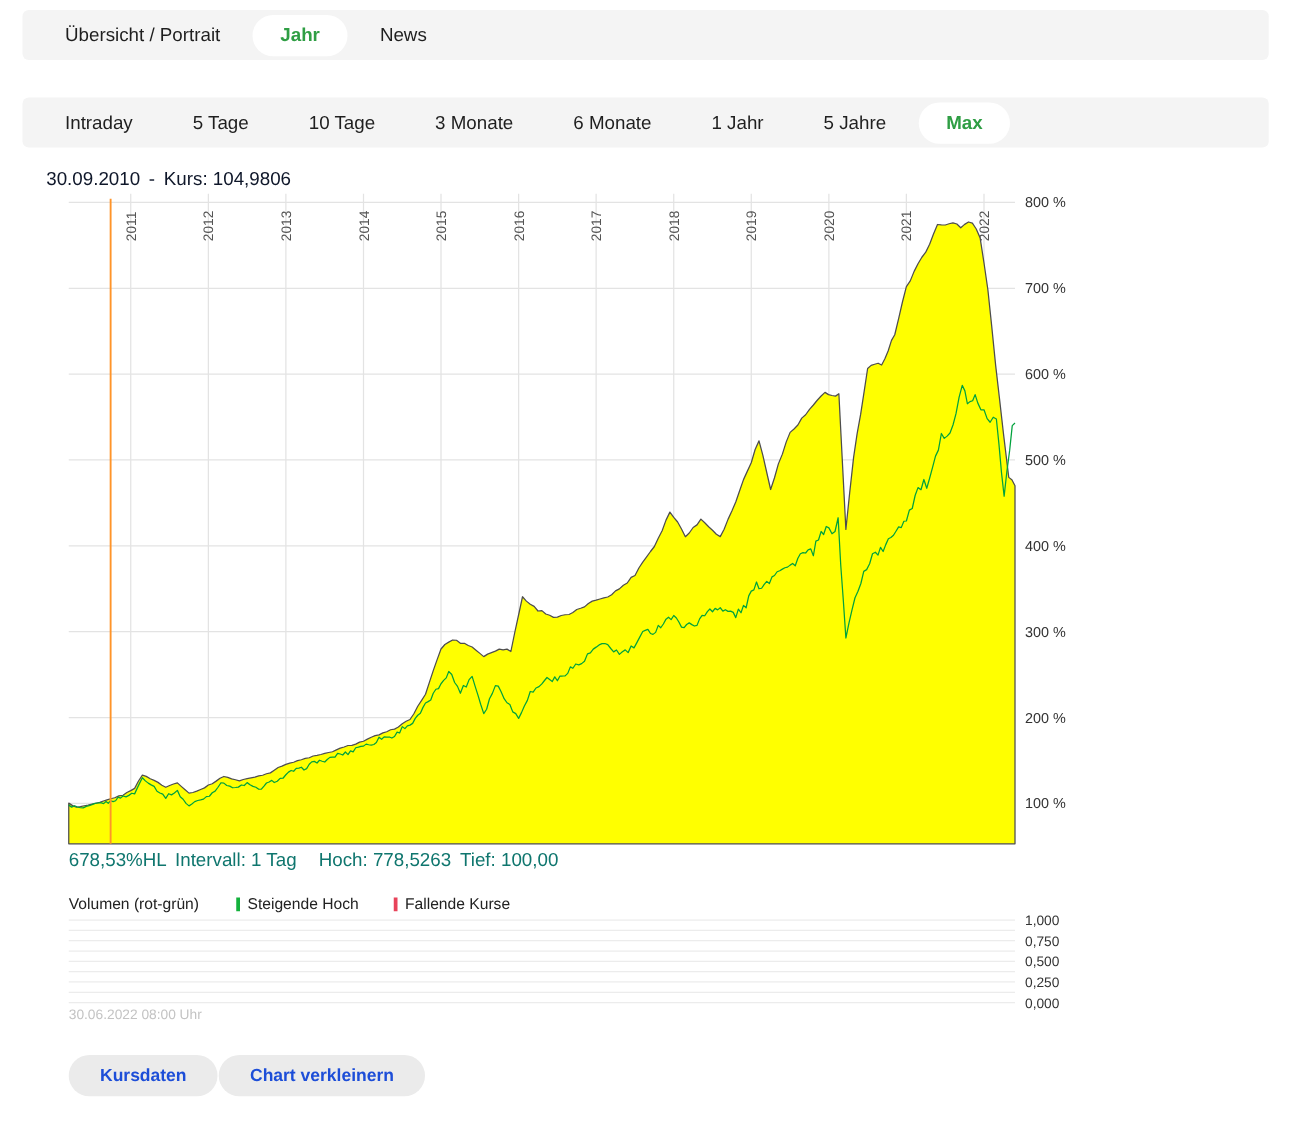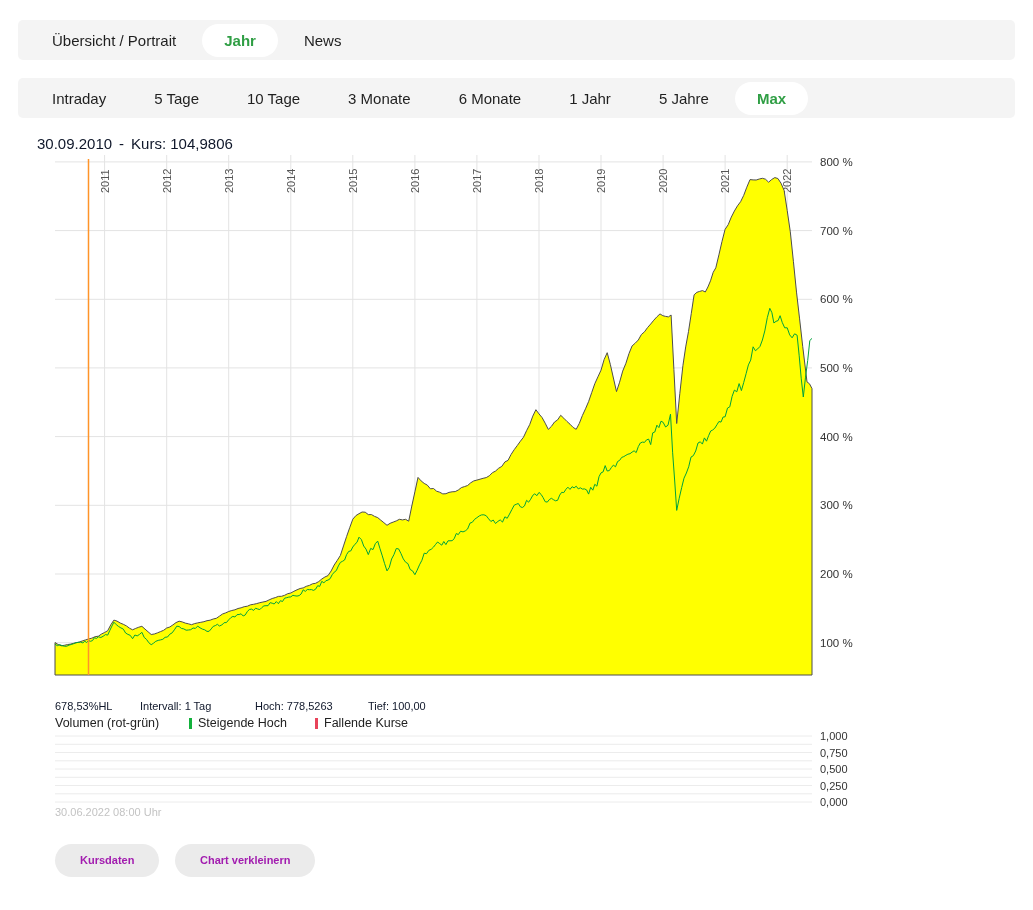--- a/index.html
+++ b/index.html
@@ -4,46 +4,46 @@
 <style>
   html,body{margin:0;padding:0;}
   body{
     width:1033px;height:910px;position:relative;background:#fff;overflow:hidden;
     font-family:"Liberation Sans",sans-serif;color:#1a1a1a;
   }
   .bar{
     position:absolute;left:18px;width:997px;height:40px;background:var(--bar-bg,#f4f4f4);
     border-radius:5px;display:flex;align-items:center;box-sizing:border-box;padding-left:12px;gap:4px;
   }
-  .bar1{top:20px}
+  .bar1{top:8px}
   .bar2{top:78px}
   .tab{
     font-size:15px;color:#1f1f1f;padding:8px 22px;white-space:nowrap;cursor:pointer;
     border-radius:20px;line-height:17px;
   }
   .tab.active{background:var(--pill-bg,#fff);color:var(--accent-green,#2f9e44);font-weight:700;}
   #chart-header{position:absolute;left:37px;top:135px;font-size:15px;color:#0f172a;}
   #chart-header .sep{margin:0 7px;}
   #chart-svg{position:absolute;left:0;top:0;}
-  .chartfoot{position:absolute;top:700px;font-size:11px;color:#0f172a;}
+  .chartfoot{position:absolute;top:680px;font-size:15px;color:#0f766e;}
   #foot-hl{left:55px}
   #foot-interval{left:140px}
   #foot-high{left:255px}
   #foot-low{left:368px}
   .vol-legend-text{position:absolute;top:716px;font-size:12.5px;color:#222;}
   #vol-title{left:55px}
   #vol-up-label{left:198px}
   #vol-down-label{left:324px}
   .vol-marker{position:absolute;top:718px;width:3px;height:11px;}
   #vol-up-marker{left:189px;background:var(--volume-up-green,#13b13c);}
   #vol-down-marker{left:315px;background:var(--volume-down-red,#e8435a);}
   #vol-timestamp{position:absolute;left:55px;top:806px;font-size:11px;color:#c3c3c3;}
   .btn{
     position:absolute;top:844px;background:var(--button-bg,#ebebeb);border-radius:18px;
-    padding:8px 25px;font-size:11px;font-weight:700;color:#a21caf;cursor:pointer;line-height:17px;
+    padding:8px 25px;font-size:14px;font-weight:700;color:#1d4ed8;cursor:pointer;line-height:17px;
     border:none;
   }
   #btn-kursdaten{left:55px}
   #btn-shrink{left:175px}
 </style>
 </head>
 <body>
 
 <svg id="chart-svg" width="1033" height="830" viewBox="0 0 1033 830">
     <g>

